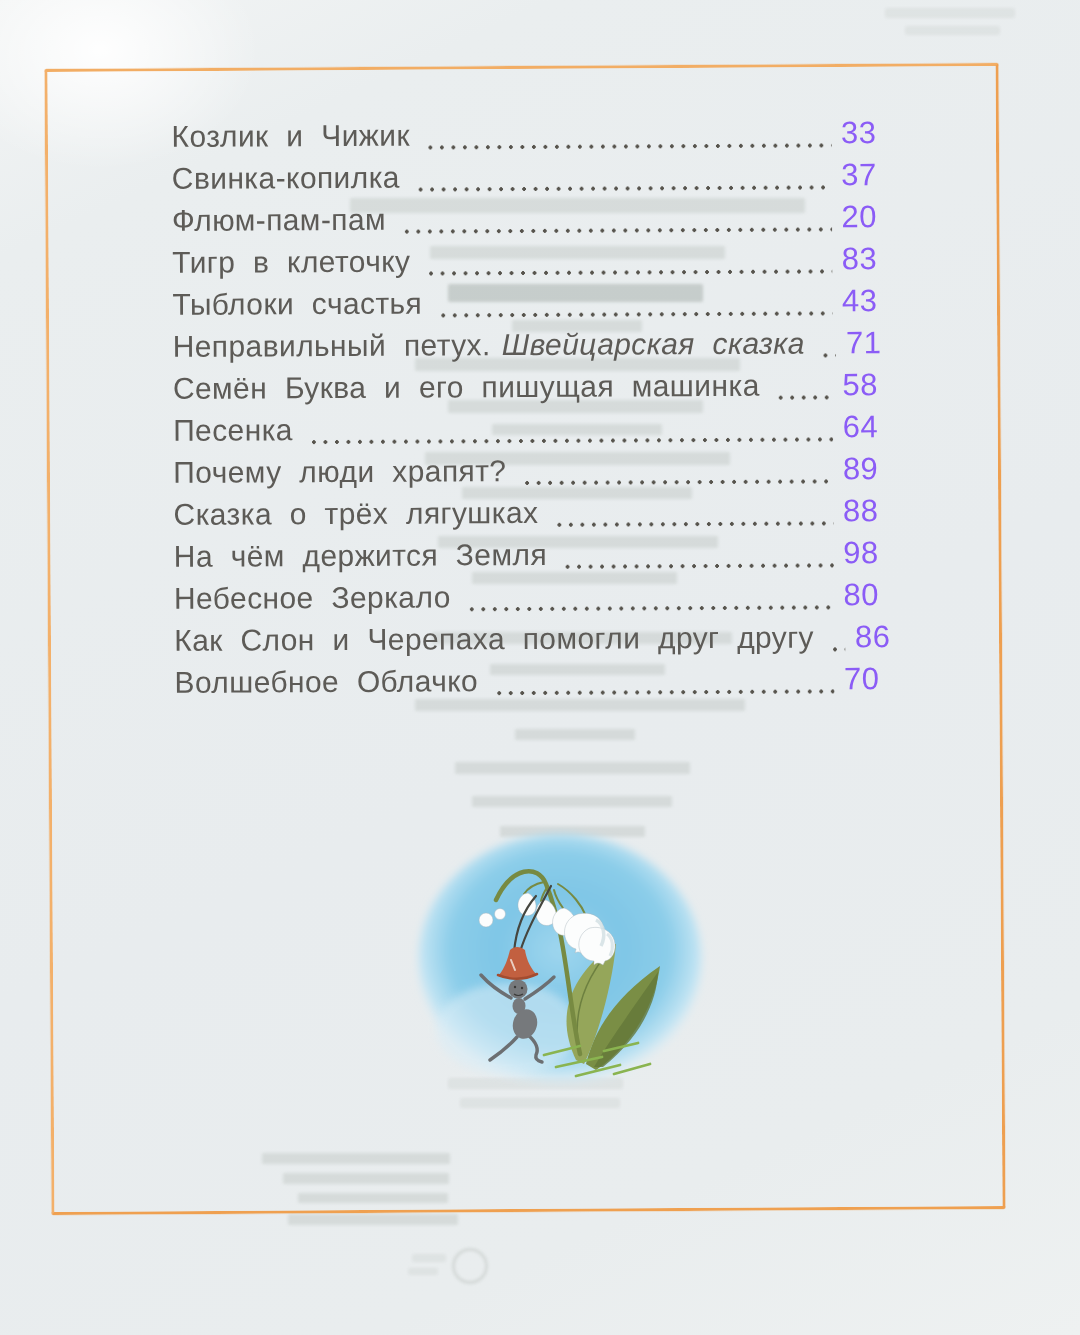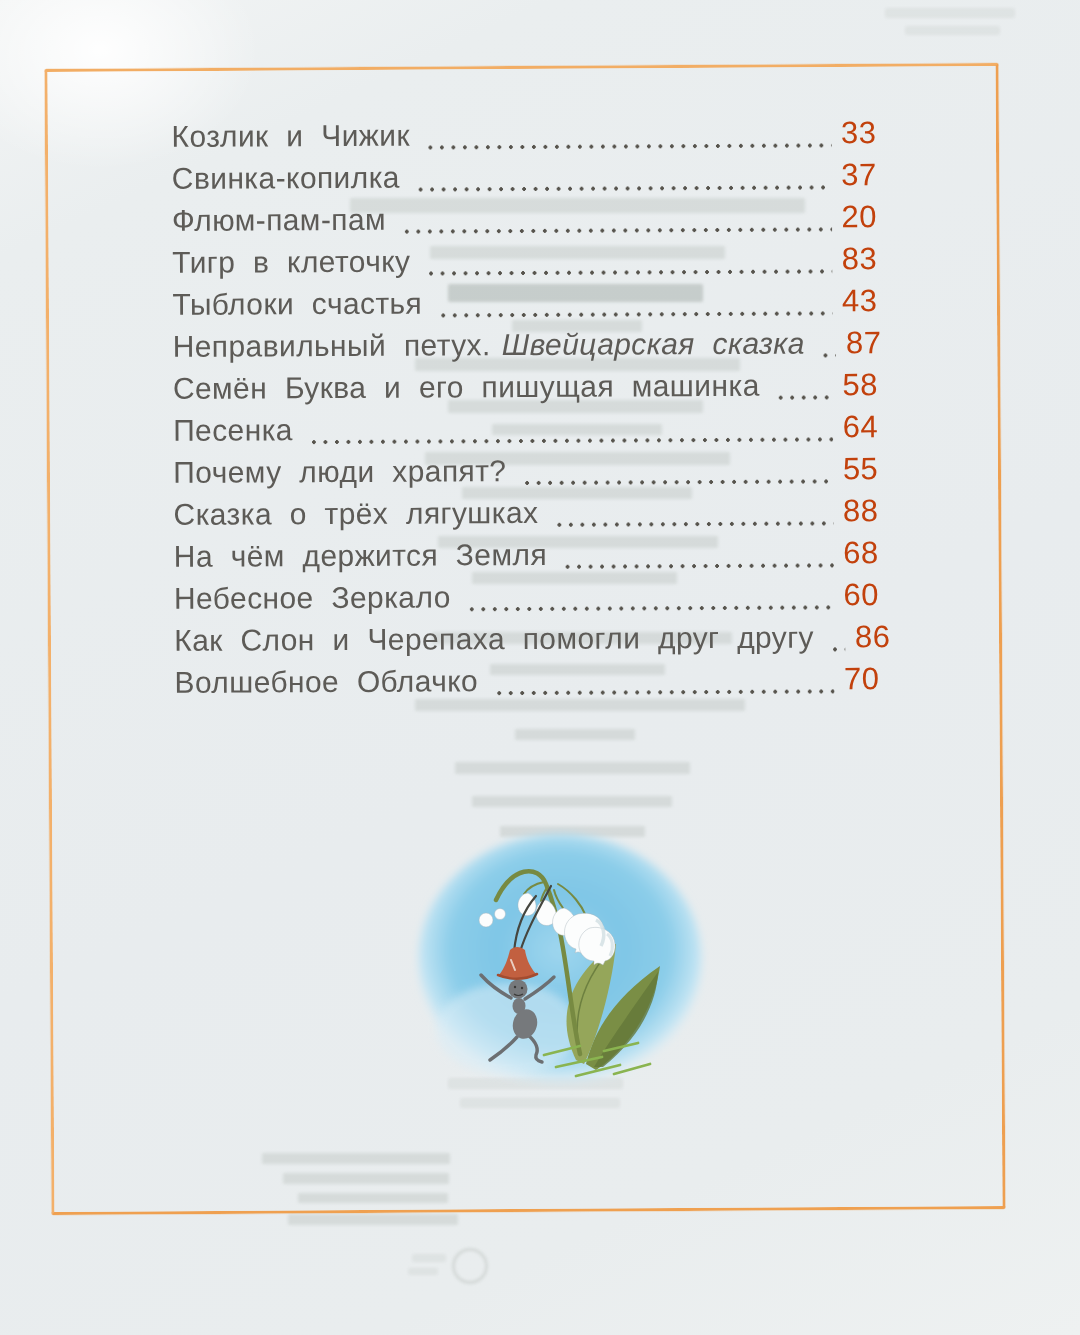--- a/index.html
+++ b/index.html
@@ -35,21 +35,21 @@
   .t{
     font-size:30px;letter-spacing:.4px;word-spacing:.30em;color:#5d5b57;
   }
   .t.it{font-style:italic;margin-left:11px;}
   .leader{
     flex:1 1 auto;min-width:18px;height:6px;align-self:flex-end;
     margin:0 10px 9px 13px;
     background-image:radial-gradient(circle,#57544d 1.6px,rgba(87,84,77,0) 2.1px);
     background-size:11.5px 6px;background-repeat:repeat-x;background-position:2px center;
   }
-  .p{font-size:31px;color:#c2410c;letter-spacing:.5px;}
+  .p{font-size:31px;color:#8b5cf6;letter-spacing:.5px;}
   
   .ghost{
     position:absolute;background:rgba(139,152,142,.20);
     border-radius:2px;filter:blur(1.7px);
   }
   .ghost.b{background:rgba(118,134,122,.30);}
   .ghost.f{background:rgba(150,160,152,.12);}
   .ghost-ring{
     position:absolute;width:30px;height:30px;border-radius:50%;
     border:3px solid rgba(139,152,142,.22);filter:blur(1.5px);
@@ -118,51 +118,51 @@
   </div>
   <div class="row">
     <span class="t">Тыблоки счастья</span>
     <span class="leader"></span>
     <span class="p">43</span>
   </div>
   <div class="row">
     <span class="t">Неправильный петух.</span>
     <span class="t it">Швейцарская сказка</span>
     <span class="leader"></span>
-    <span class="p">87</span>
+    <span class="p">71</span>
   </div>
   <div class="row">
     <span class="t">Семён Буква и его пишущая машинка</span>
     <span class="leader"></span>
     <span class="p">58</span>
   </div>
   <div class="row">
     <span class="t">Песенка</span>
     <span class="leader"></span>
     <span class="p">64</span>
   </div>
   <div class="row">
     <span class="t">Почему люди храпят?</span>
     <span class="leader"></span>
-    <span class="p">55</span>
+    <span class="p">89</span>
   </div>
   <div class="row">
     <span class="t">Сказка о трёх лягушках</span>
     <span class="leader"></span>
     <span class="p">88</span>
   </div>
   <div class="row">
     <span class="t">На чём держится Земля</span>
     <span class="leader"></span>
-    <span class="p">68</span>
+    <span class="p">98</span>
   </div>
   <div class="row">
     <span class="t">Небесное Зеркало</span>
     <span class="leader"></span>
-    <span class="p">60</span>
+    <span class="p">80</span>
   </div>
   <div class="row">
     <span class="t">Как Слон и Черепаха помогли друг другу</span>
     <span class="leader"></span>
     <span class="p">86</span>
   </div>
   <div class="row">
     <span class="t">Волшебное Облачко</span>
     <span class="leader"></span>
     <span class="p">70</span>

